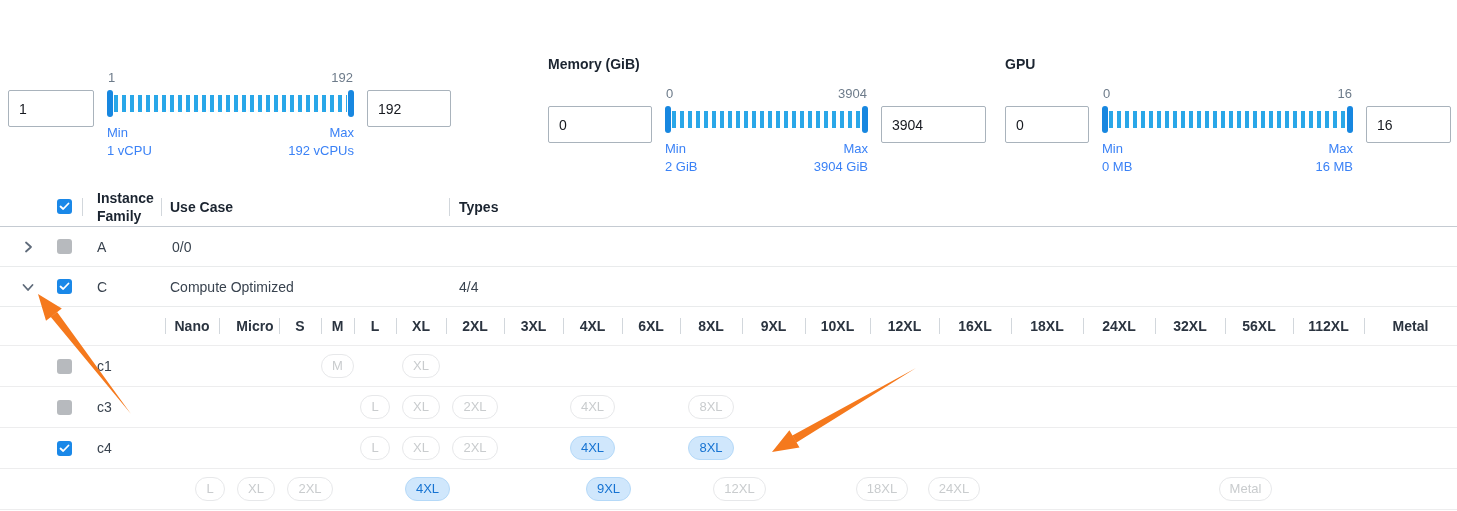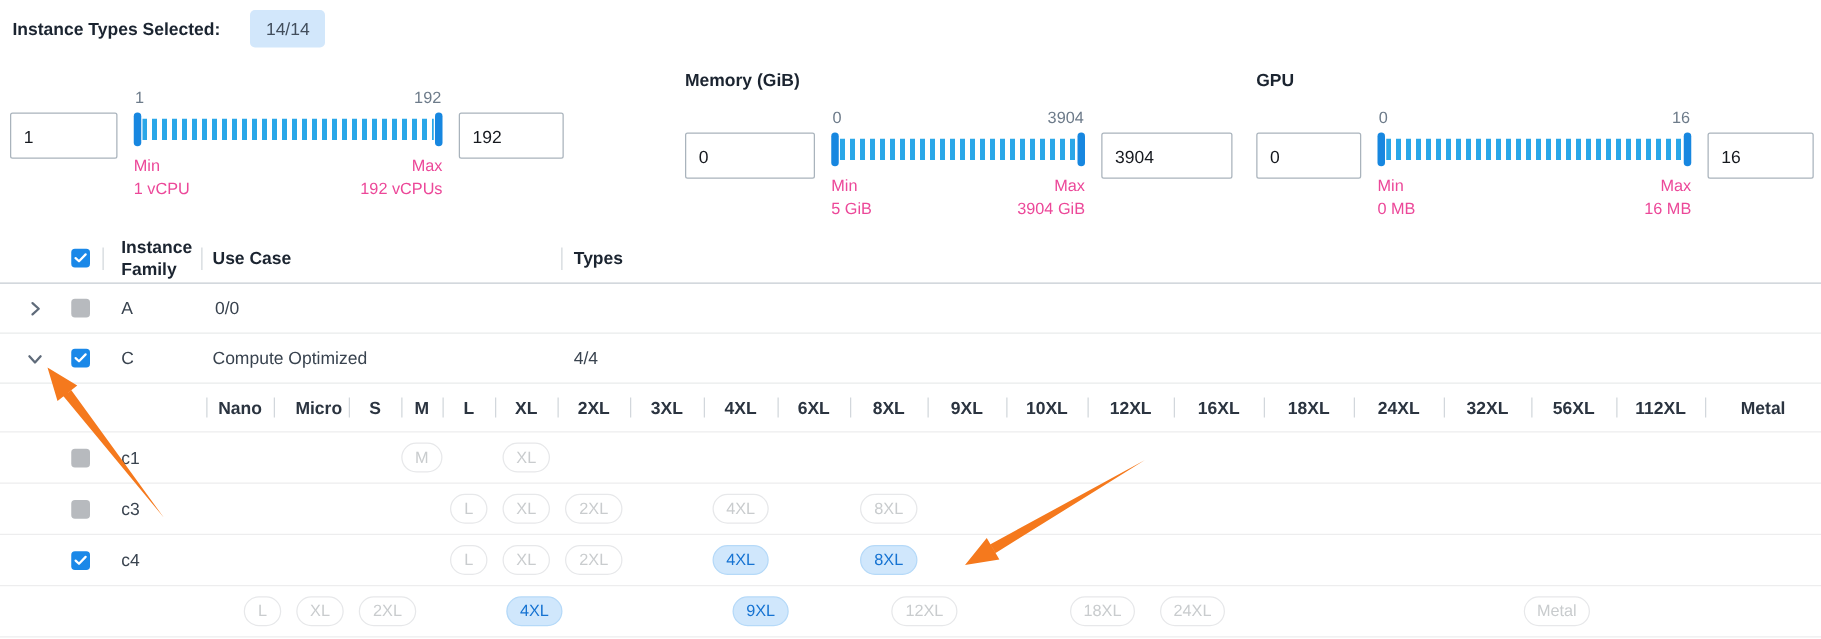--- a/index.html
+++ b/index.html
@@ -25,21 +25,21 @@
   .fg1 .num-input.min { width: 104px; } .fg1 .num-input.max { width: 105px; }
   .fg2 .num-input.min { width: 84px; } .fg2 .num-input.max { width: 85px; }
   .slider-block { margin: 0 13px; }
   .fg0 .slider-block { width: 247px; } .fg1 .slider-block { width: 203px; } .fg2 .slider-block { width: 251px; }
   .scale-row { display: flex; justify-content: space-between; font-size: 13px; color: #6d7b8a; height: 16px; padding: 0 1px; }
   .ticks-wrap { position: relative; height: 27px; margin-top: 4px; }
   .ticks { position: absolute; left: 7px; right: 7px; top: 5px; bottom: 5px;
     background: repeating-linear-gradient(to right, #2aa7e8 0 4px, transparent 4px 8px); }
   .handle { position: absolute; top: 0; width: 6px; height: 27px; border-radius: 3px; background: #1787e0; cursor: ew-resize; }
   .handle.l { left: 0; } .handle.r { right: 0; }
-  .minmax-row { display: flex; justify-content: space-between; margin-top: 7px; font-size: 13px; color: #ec4899; line-height: 18px; }
+  .minmax-row { display: flex; justify-content: space-between; margin-top: 7px; font-size: 13px; color: #3b82f6; line-height: 18px; }
   .mm-right { text-align: right; }
 
   
   .table { position: absolute; top: 187px; left: 0; right: 0; }
   .t-header { height: 40px; display: flex; align-items: center; border-bottom: 1px solid #c5cbd2; }
   .fam-row { height: 40px; display: flex; align-items: center; border-bottom: 1px solid #e9ebec; }
   .cell-exp { width: 48px; display: flex; align-items: center; padding-left: 21px; flex-shrink: 0; }
   .cell-cb { width: 34px; display: flex; align-items: center; padding-left: 9px; flex-shrink: 0; }
   .cell-fam { width: 78px; padding-left: 14px; flex-shrink: 0; }
   .cell-use { width: 287px; padding-left: 8px; flex-shrink: 0; }
@@ -66,24 +66,20 @@
   .pill.on { border: 1px solid #b5d9f8; color: #1673d2; background: #d0e7fc; }
 
   
   .arrows-svg { position: absolute; left: 0; top: 0; pointer-events: none; z-index: 10; }
 </style>
 </head>
 <body>
 
 <div class="page">
 
-  <div class="top-bar">
-    <span class="top-label">Instance Types Selected:</span>
-    <span class="count-badge">14/14</span>
-  </div>
 
   <div class="filters">
 
     <div class="filter-group fg0">
       <div class="filter-row">
         <input class="num-input min" value="1" style="">
         <div class="slider-block">
           <div class="scale-row">
             <span>1</span>
             <span>192</span>
@@ -118,21 +114,21 @@
             <span>3904</span>
           </div>
           <div class="ticks-wrap">
             <div class="ticks"></div>
             <div class="handle l"></div>
             <div class="handle r"></div>
           </div>
           <div class="minmax-row">
             <div>
               <div>Min</div>
-                <div>5 GiB</div>
+                <div>2 GiB</div>
             </div>
             <div class="mm-right">
               <div>Max</div>
                 <div>3904 GiB</div>
             </div>
           </div>
         </div>
         <input class="num-input max" value="3904" style="">
       </div>
     </div>

